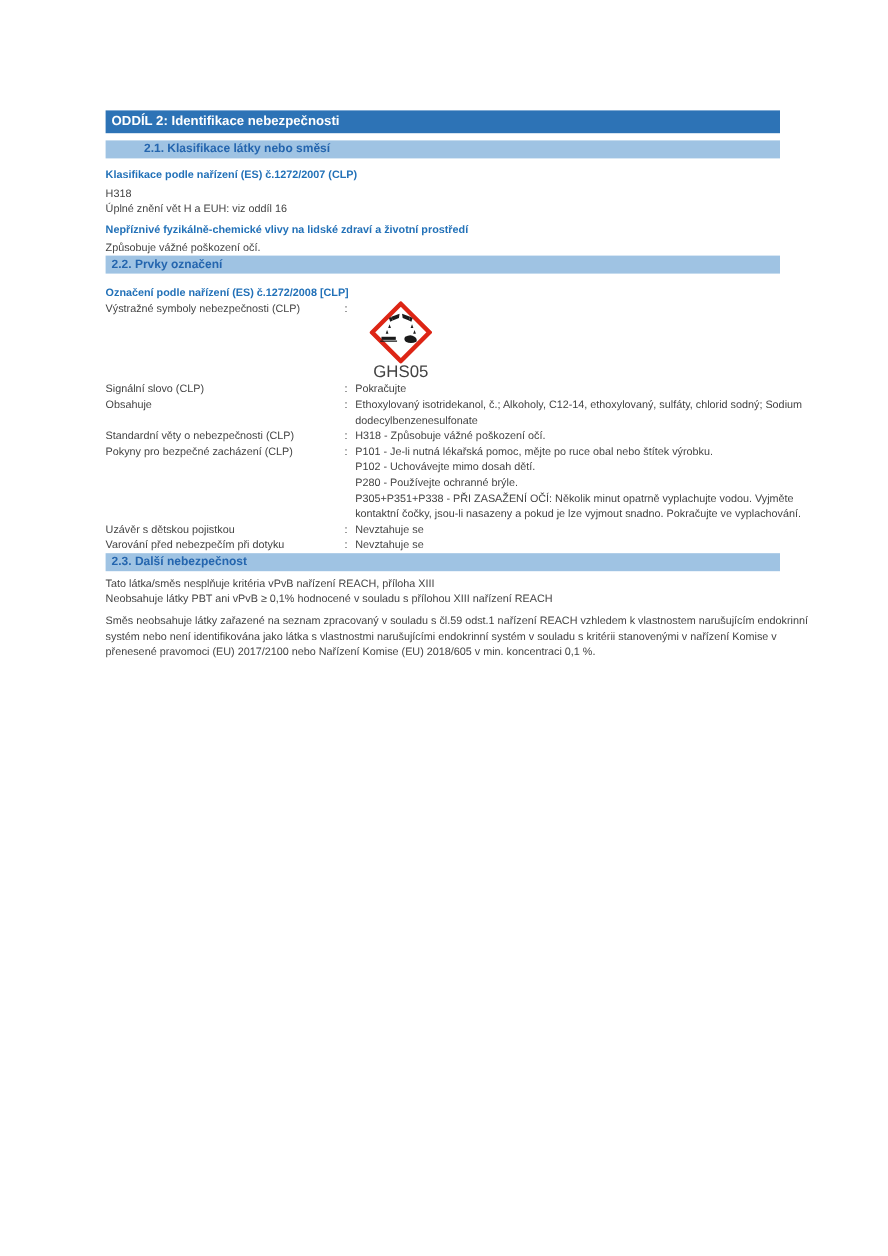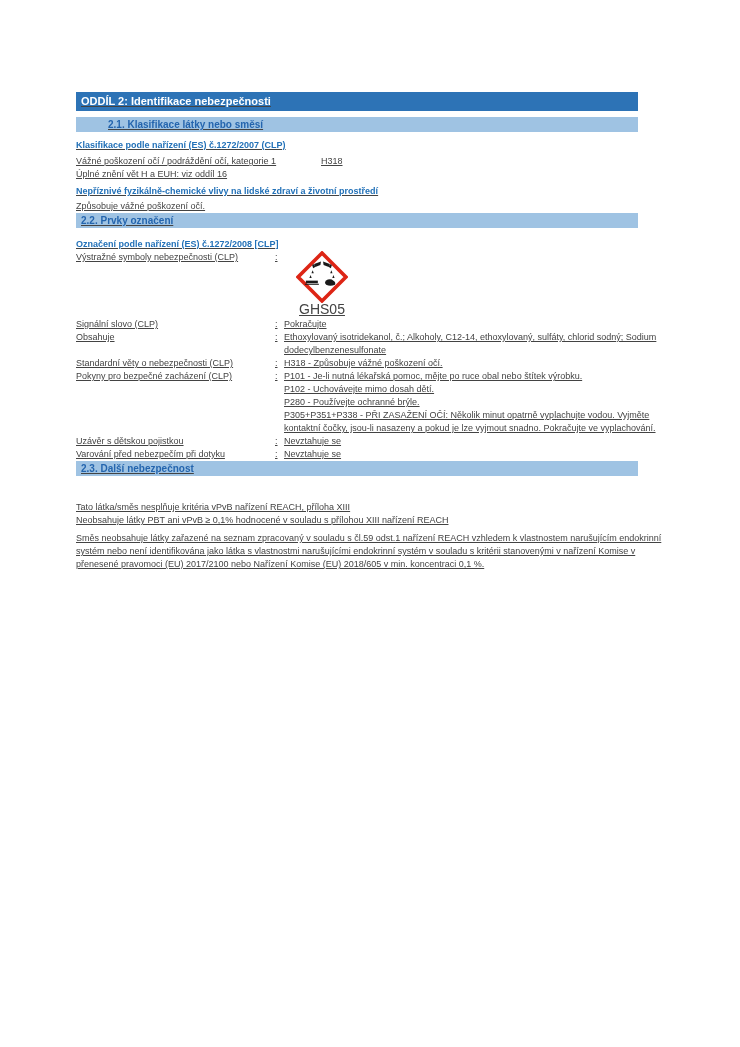--- a/index.html
+++ b/index.html
@@ -1,21 +1,21 @@
 <!DOCTYPE html>
 <html><head>
 <meta charset="utf-8">
 <style>
   * { margin:0; padding:0; box-sizing:border-box; }
   html, body { background:#ffffff; }
   .page {
     position:relative; width:740px; height:1047px; background:#ffffff;
     font-family:"Liberation Sans", sans-serif; color:#434343; overflow:hidden;
   }
-  .content { position:absolute; left:76px; top:92px; width:604px; font-size:9px; line-height:13px;text-decoration:underline; }
+  .content { position:absolute; left:88px; top:92px; width:604px; font-size:9px; line-height:13px; }
 
   .sec-bar {
     width:562px; height:19px; line-height:19px; background:#2d73b6; color:#ffffff;
     font-weight:bold; font-size:11px; padding-left:5px; margin-bottom:6px;
   }
   .sub-bar {
     width:562px; height:15px; line-height:15px; background:#9fc3e3; color:#2465ae;
     font-weight:bold; font-size:10px; padding-left:5px;
   }
   .sub-bar.mb { margin-bottom:7px;padding-left:32px; }
@@ -30,37 +30,36 @@
   .kv-value { width:380px; white-space:pre-line; }
 
   .picto-block { margin-left:12px; width:52px; text-align:center; }
   .picto-block svg { display:block; width:52px; height:52px; }
   .picto-caption { font-size:14px; line-height:12px; color:#434343; }
 
   .gap4 { margin-top:4px; }
   .mb2 { margin-bottom:2px; }
   .mb3 { margin-bottom:3px; }
   .mb10 { margin-bottom:10px; }
-  .mb11 { margin-bottom:25px; }
+  .mb11 { margin-bottom:4px; }
   .para { margin-top:5px; width:604px; }
 </style>
 </head>
 <body>
 
 <div class="page">
   <div class="content">
 
     <div class="sec-bar">ODDÍL 2: Identifikace nebezpečnosti</div>
 
     <div class="sub-bar mb">2.1. Klasifikace látky nebo směsí</div>
 
     <div class="heading mb3">Klasifikace podle nařízení (ES) č.1272/2007 (CLP)</div>
 
     <div class="class-row">
-      <span class="class-label">Vážné poškození očí / podráždění očí, kategorie 1</span>
       <span>H318</span>
     </div>
     <div>Úplné znění vět H a EUH: viz oddíl 16</div>
 
     <div class="heading gap4 mb2">Nepříznivé fyzikálně-chemické vlivy na lidské zdraví a životní prostředí</div>
     <div>Způsobuje vážné poškození očí.</div>
 
     <div class="sub-bar mb10">2.2. Prvky označení</div>
 
     <div class="heading">Označení podle nařízení (ES) č.1272/2008 [CLP]</div>

